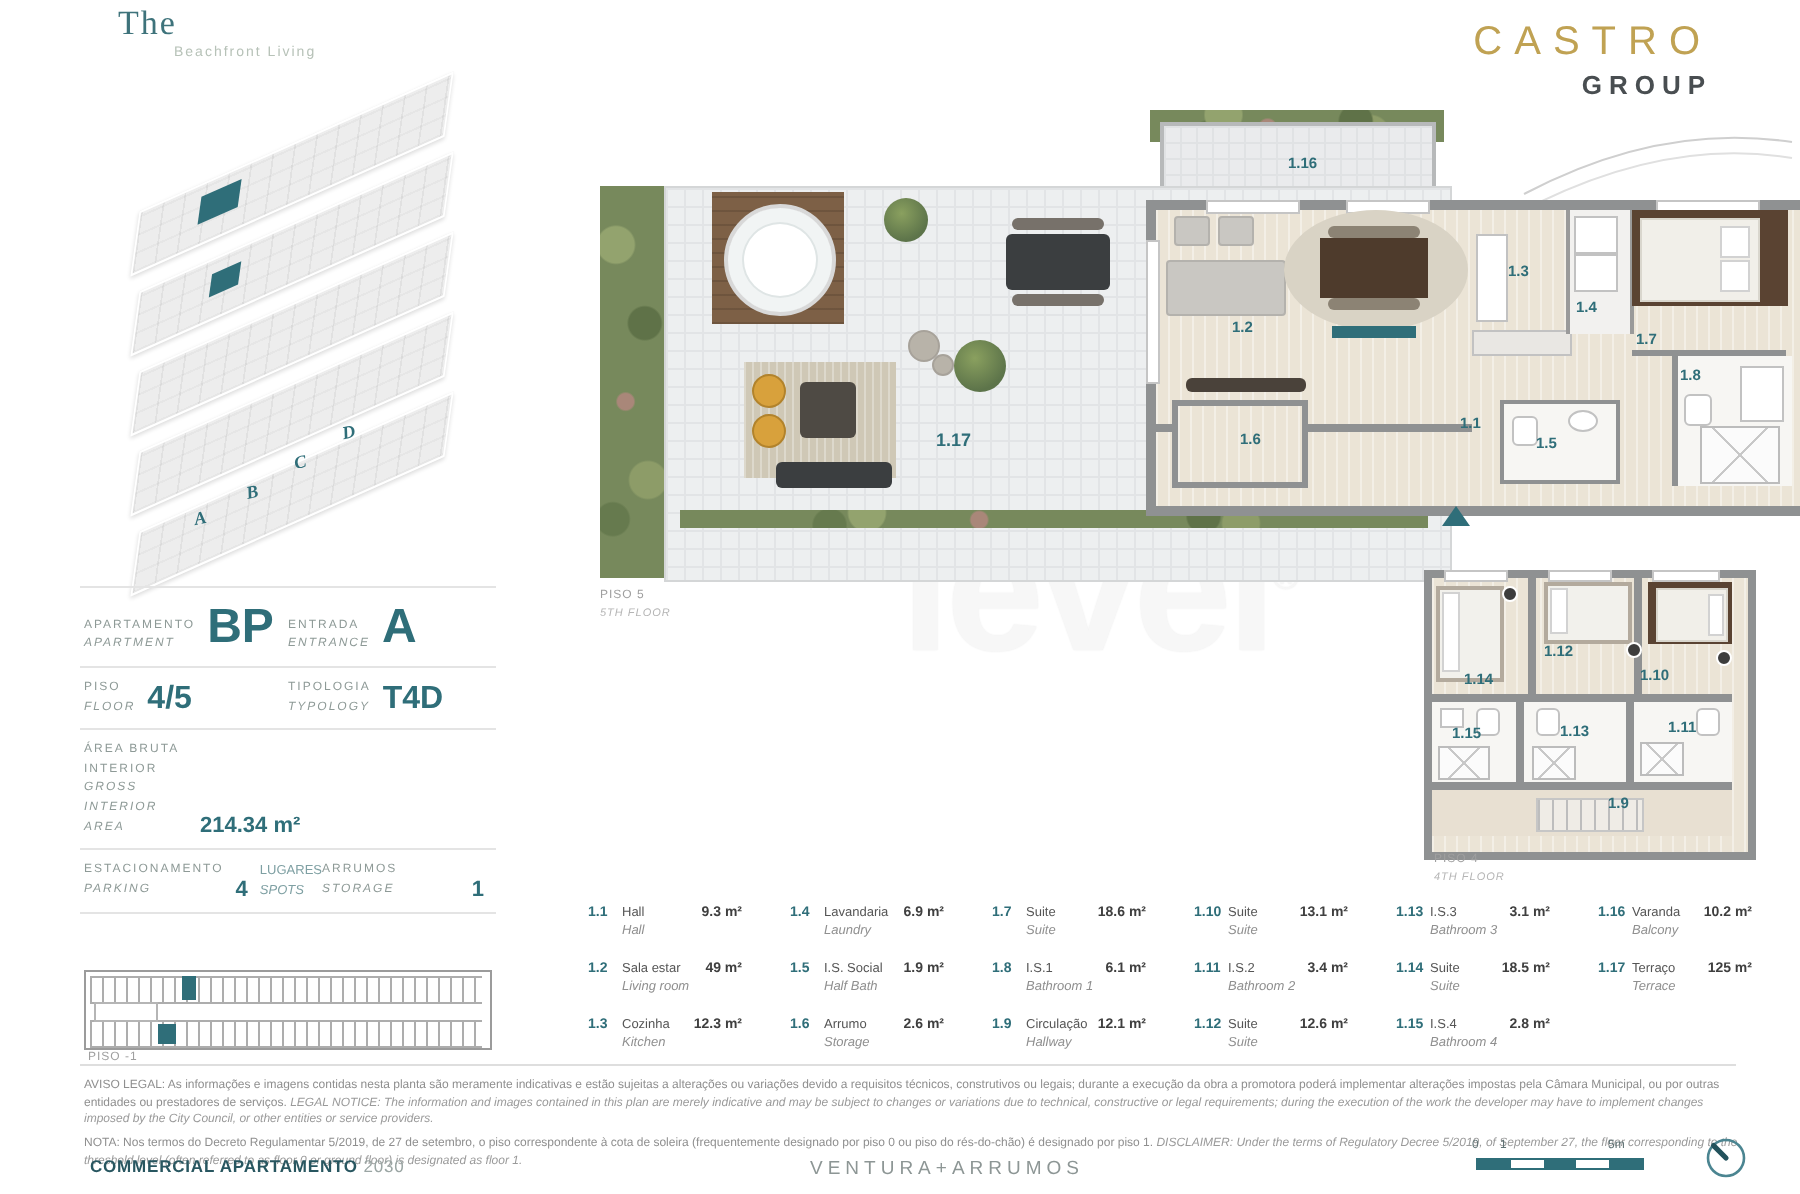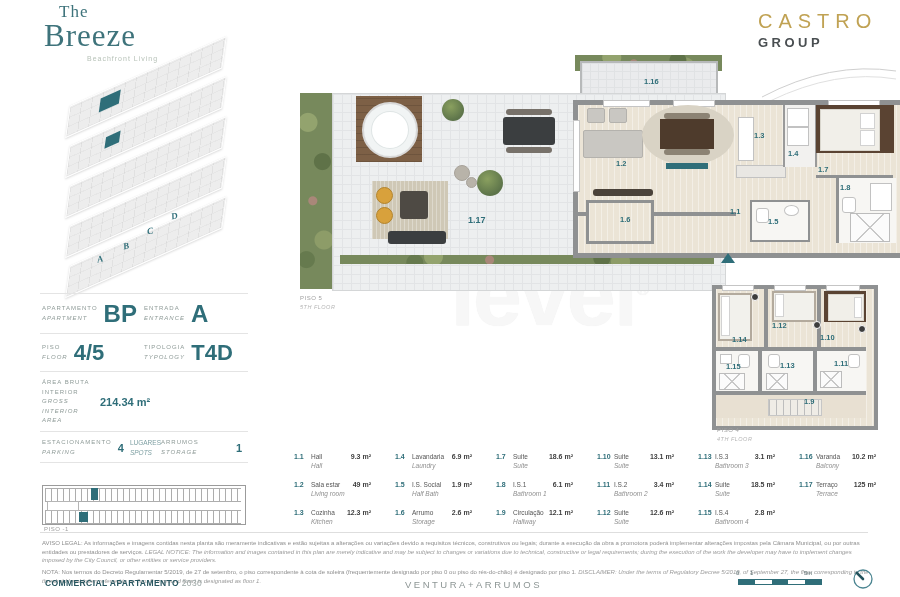--- a/index.html
+++ b/index.html
@@ -6,43 +6,43 @@
   .page{position:relative;width:900px;height:597px;background:#fff;overflow:hidden;
         font-family:"Liberation Sans",sans-serif;color:#444;}
   .abs{position:absolute;}
 
   
   .logo{left:44px;top:2px;color:#3e737b;font-family:"Liberation Serif",serif;}
   .logo .the{display:block;margin-left:15px;font-size:17px;letter-spacing:1px;}
   .logo .breeze{display:block;margin-top:-4px;font-size:31px;letter-spacing:1px;}
   .logo .tagline{display:block;margin-left:43px;margin-top:1px;font-size:7px;letter-spacing:1px;
                  color:#b7c2b8;font-family:"Liberation Sans",sans-serif;}
-  .castro{left:758px;top:10px;width:134px;text-align:left;}
+  .castro{left:722px;top:10px;width:134px;text-align:right;}
   .castro .cg{font-size:20px;letter-spacing:6px;color:#c0a253;}
   .castro .gr{margin-top:2px;font-size:13px;letter-spacing:3.5px;color:#494e51;font-weight:bold;}
 
   
   .iso{left:35px;top:58px;width:215px;height:228px;}
   .slab{position:absolute;left:25px;width:170px;height:26px;background:#ededed;border:1px solid #fff;
         box-shadow:0 1px 2px rgba(0,0,0,.14);
         background-image:repeating-linear-gradient(90deg,rgba(0,0,0,.05) 0 1px,transparent 1px 12px),
                          repeating-linear-gradient(0deg,rgba(0,0,0,.03) 0 1px,transparent 1px 8px);
         transform:rotate(-24deg) skewX(-32deg);}
   .slab .unit{position:absolute;background:#2f6e79;}
   .iso .letter{position:absolute;font:italic bold 9px "Liberation Serif",serif;color:#2f6e79;
                transform:rotate(-12deg);}
 
   
   .info{left:40px;top:293px;width:208px;}
   .ip-row{display:flex;border-top:1px solid #e4e4e4;padding:6px 2px 5px 2px;align-items:center;}
-  .ip-cell{display:flex;flex:1;align-items:center;gap:6px;}
+  .ip-cell{display:flex;flex:1;align-items:flex-end;gap:6px;}
   .ip-label{font-size:6px;letter-spacing:1px;color:#8e9a97;line-height:1.6;text-transform:uppercase;}
   .ip-label .en{font-style:italic;display:block;}
   .v-big{font-size:24px;font-weight:bold;color:#2f6e79;}
-  .v-mid{font-size:22px;font-weight:bold;color:#2f6e79;}
+  .v-mid{font-size:16px;font-weight:bold;color:#2f6e79;}
   .v-area{font-size:16px;font-weight:bold;color:#2f6e79;margin-left:auto;}
   .v-sm{font-size:11px;font-weight:bold;color:#2f6e79;}
   .v-unit{font-size:6.5px;color:#7fa0a3;line-height:1.5;text-align:left;}
   .v-unit .en{font-style:italic;display:block;}
 
   
   .garage{left:42px;top:485px;width:202px;height:38px;border:1px solid #9b9b9b;background:#fff;}
   .stalls{position:absolute;left:2px;width:196px;height:12px;background:#fff;
           background-image:repeating-linear-gradient(90deg,#adadad 0 1px,transparent 1px 6px);
           border-top:1px solid #adadad;border-bottom:1px solid #adadad;}
@@ -132,21 +132,20 @@
   .scalebar{left:738px;top:579px;width:82px;height:4px;border:1px solid #2f6e79;
             background:linear-gradient(90deg,#2f6e79 0 20%,#fff 20% 40%,#2f6e79 40% 60%,#fff 60% 80%,#2f6e79 80% 100%);}
 </style>
 </head>
 <body>
 
 <div class="page">
 
   <div class="abs logo">
     <span class="the">The</span>
-    <span class="breeze">Breeze</span>
     <span class="tagline">Beachfront Living</span>
   </div>
   <div class="abs castro">
     <div class="cg">CASTRO</div>
     <div class="gr">GROUP</div>
   </div>
 
   <div class="abs wm">
     <span>level</span><sup>®</sup>
   </div>

